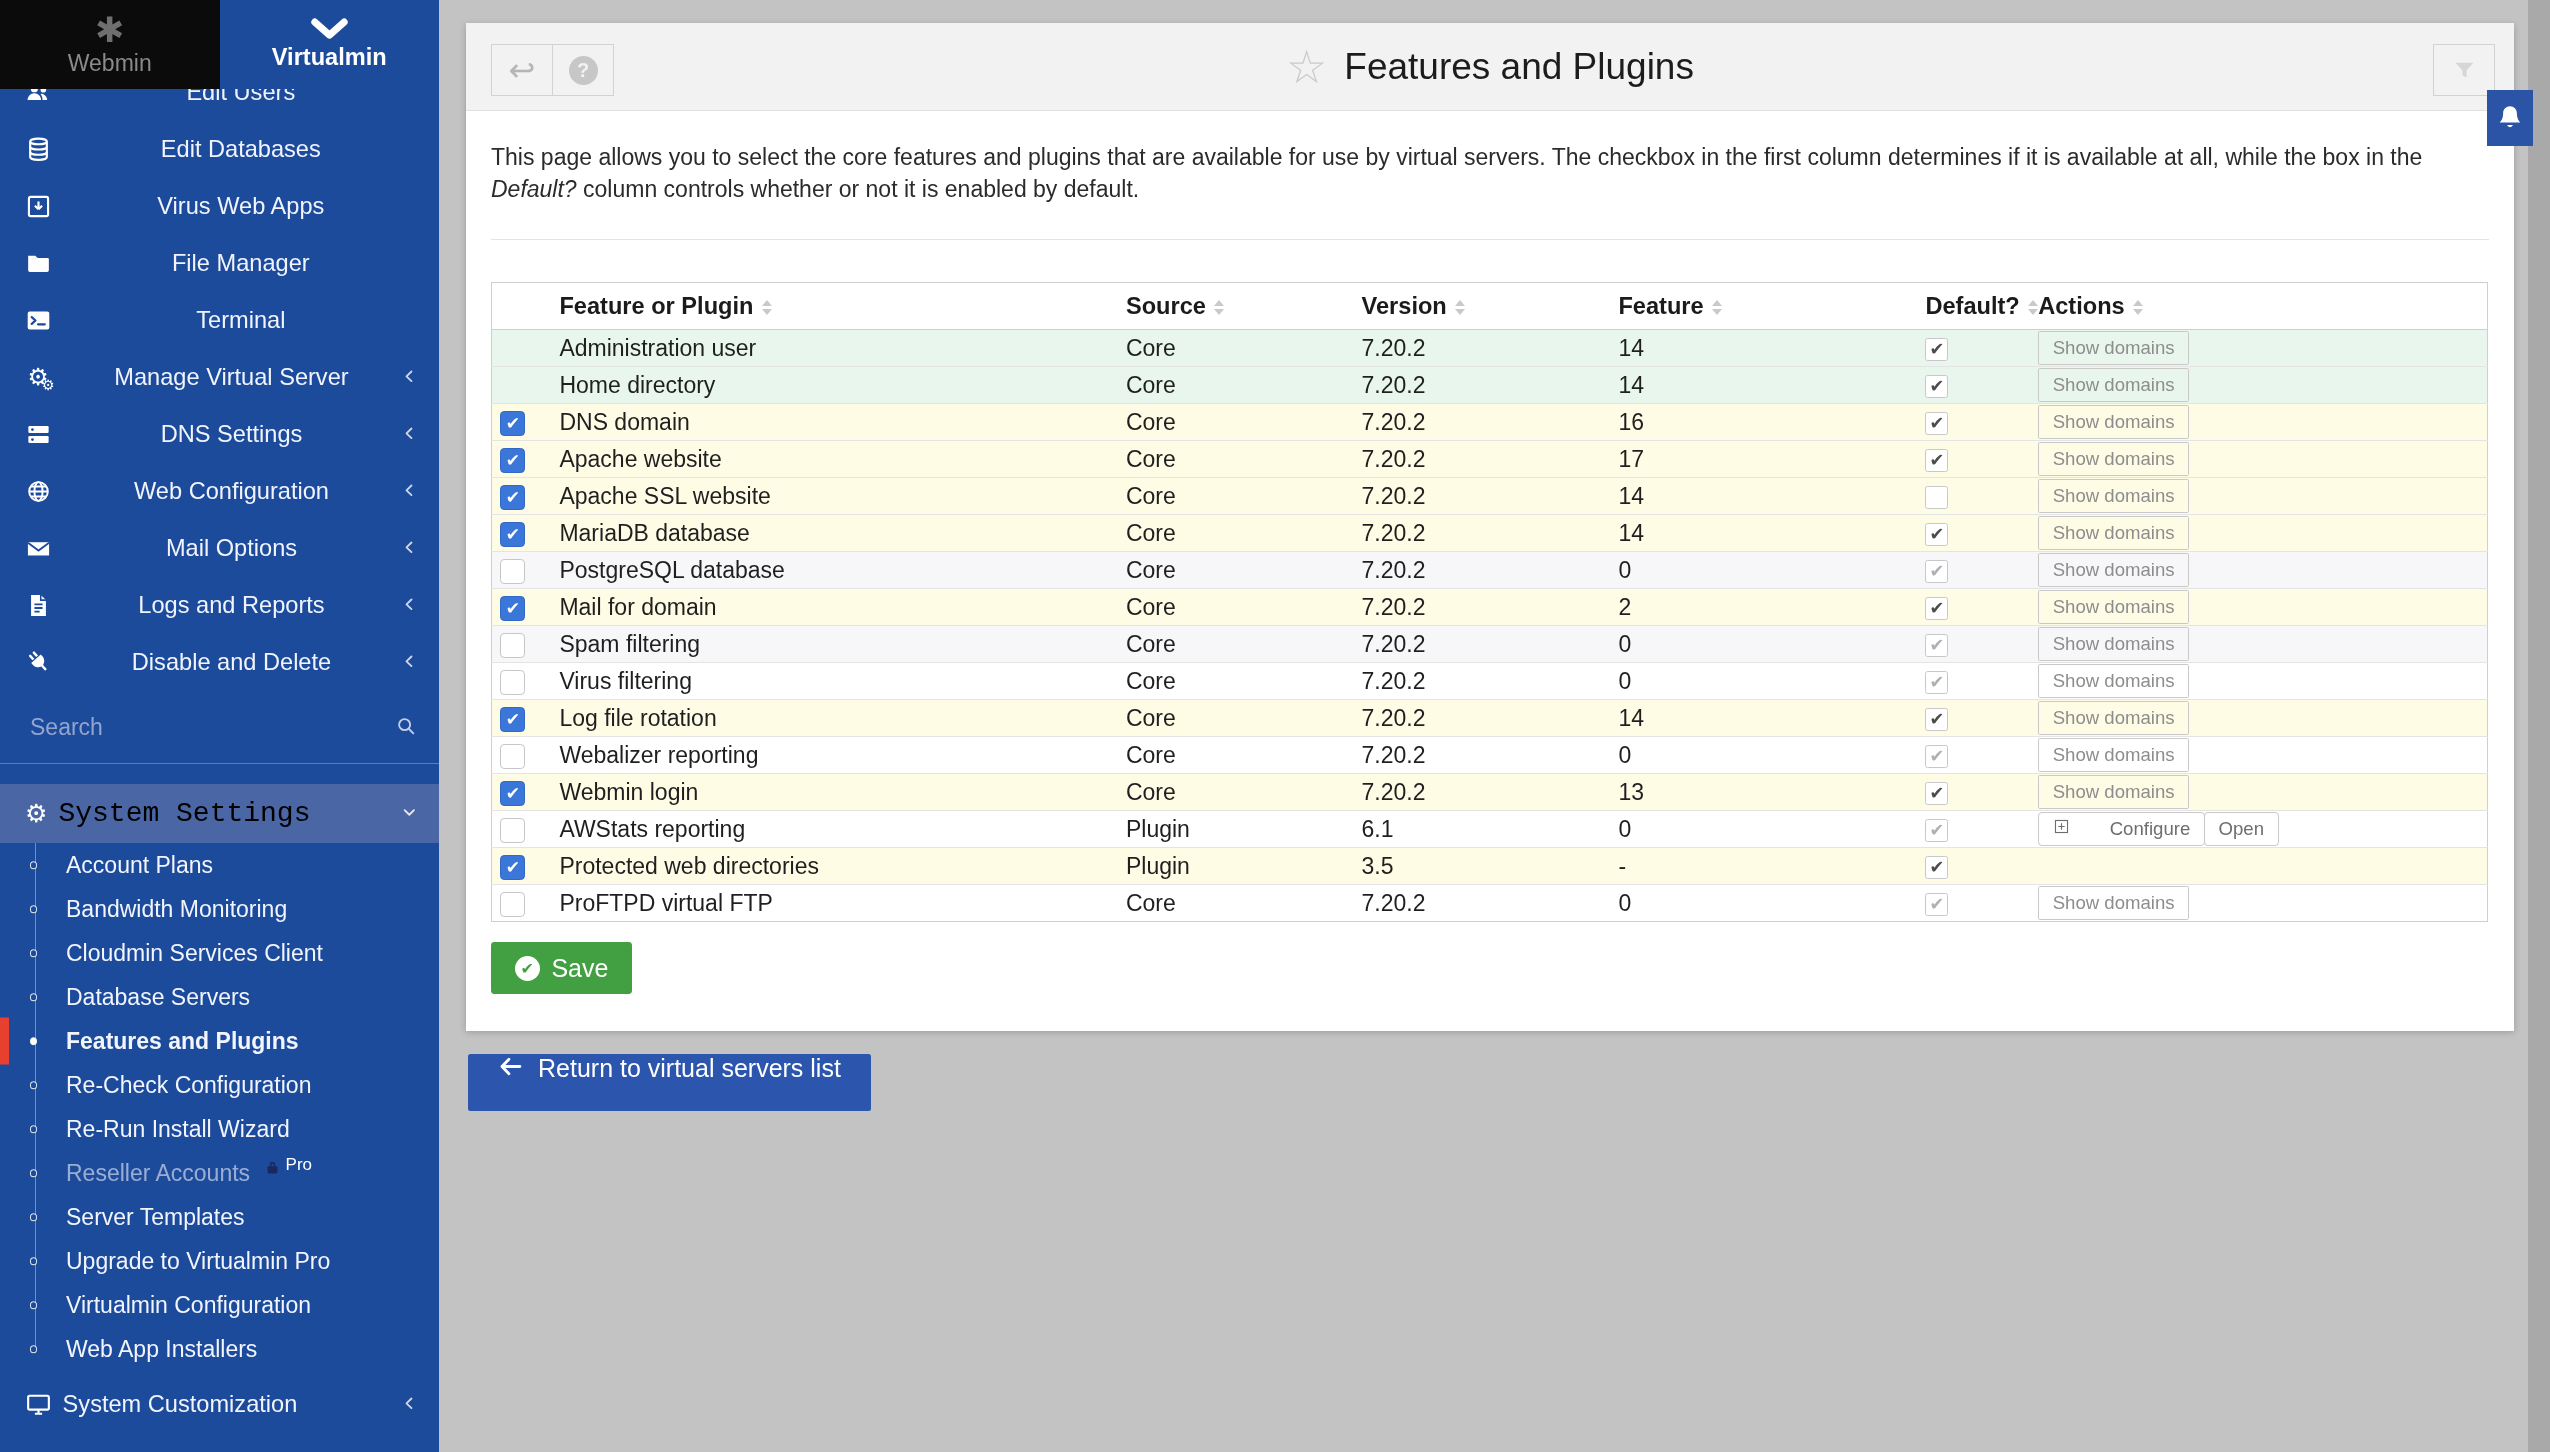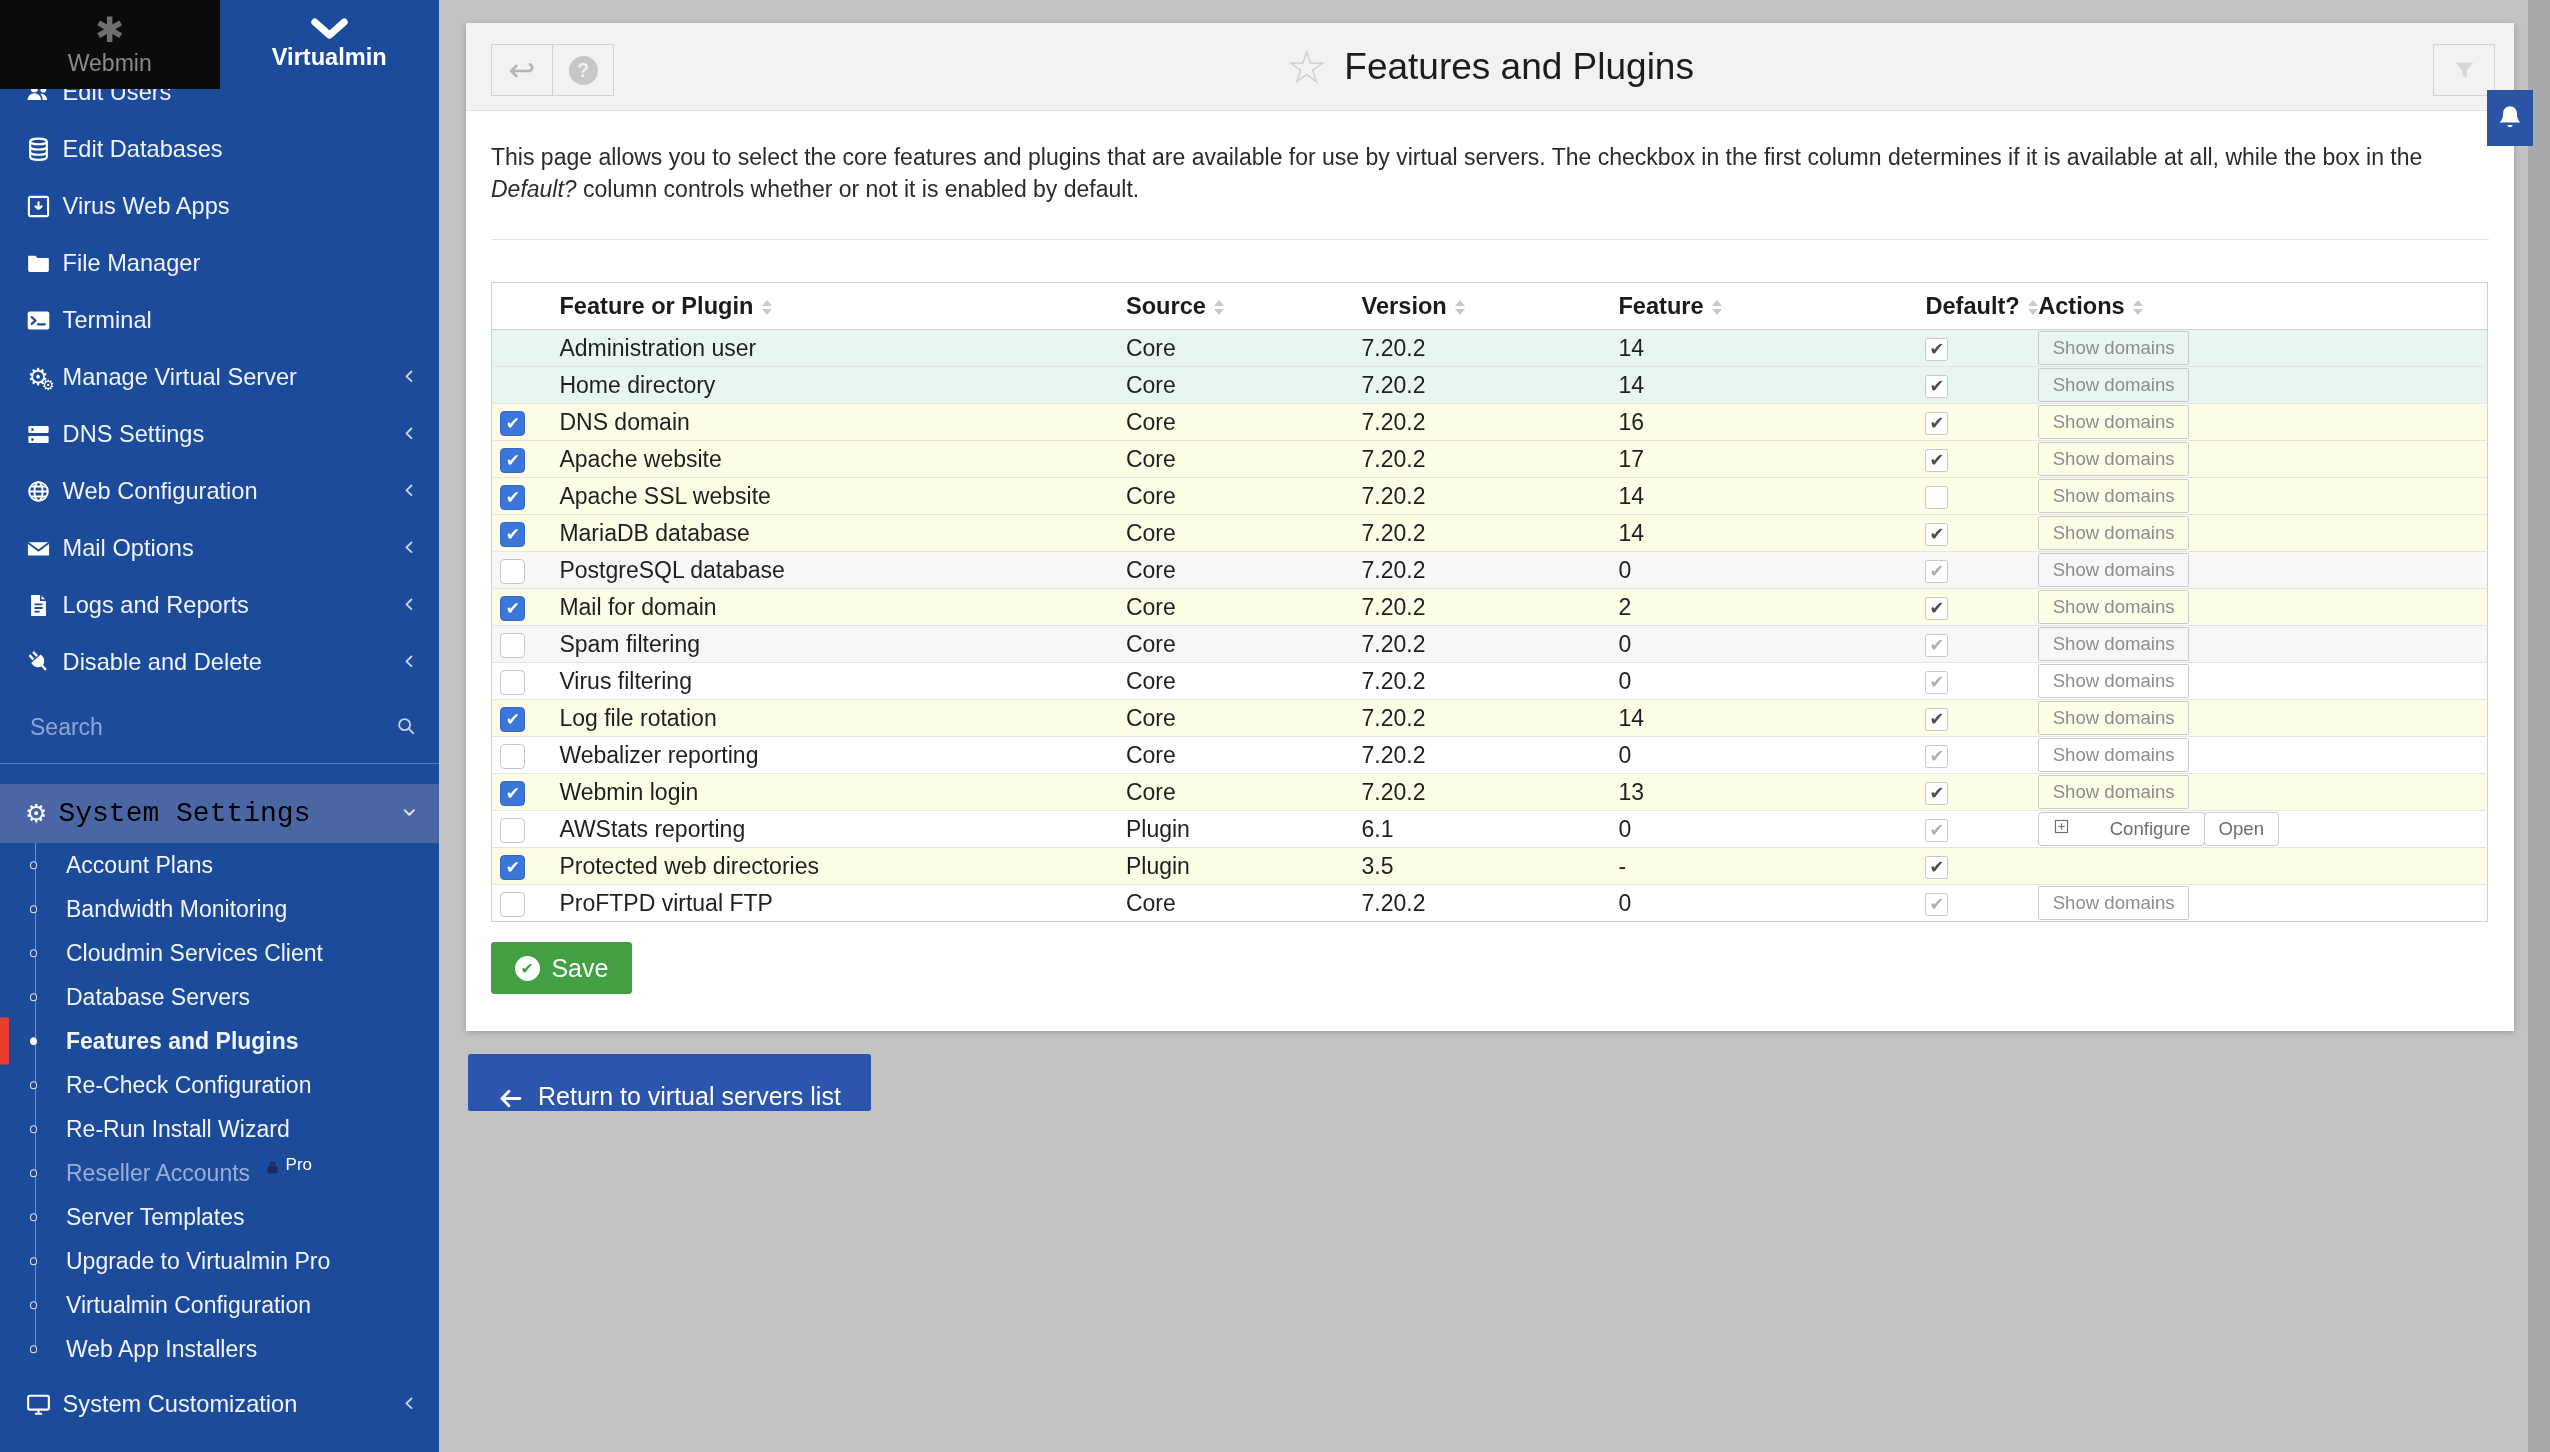--- a/index.html
+++ b/index.html
@@ -13,21 +13,21 @@
   .sidebar { position:absolute; left:0; top:0; width:439px; height:1452px; background:#1d4b9c; color:#eef2fb; overflow:hidden; z-index:3; }
   .tabs { display:flex; height:89px; position:relative; z-index:2; }
   .tab { width:50%; display:flex; flex-direction:column; align-items:center; justify-content:center; gap:3.4px; cursor:pointer; }
   .tab-webmin { background:#0b0b0b; color:#8a8a8a; }
   .tab-webmin .logo { font-size:35px; color:#6f6f6f; line-height:1; }
   .tab-webmin .tab-label { font-size:23px;text-align:right; }
   .tab-virtualmin { background:#1d4b9c; color:#fff; }
   .tab-virtualmin .tab-label { font-size:23.6px; font-weight:bold; }
   .tab-virtualmin svg { width:37px; height:22px; }
 
-  .nav { margin-top:-25px; position:relative; z-index:1; }
+  .nav { margin-top:-25px; position:relative; z-index:1;text-align:center; }
   .nav-item { height:57px; display:flex; align-items:center; padding:0 20px 0 23.6px; cursor:pointer; }
   .nav-icon { width:29px; height:29px; display:flex; align-items:center; justify-content:center; margin-right:10px; color:#fff; flex:none; }
   .nav-icon svg { width:27px; height:27px; }
   .nav-label { font-size:23.6px; color:#f1f4fc; flex:1; white-space:nowrap; }
   .nav-arrow { color:rgba(255,255,255,.78); flex:none; }
   .nav-arrow svg { width:18.6px; height:18.6px; }
   .gearpair { position:relative; display:inline-block; line-height:1; }
   .g-big { font-size:23.6px; }
   .g-small { font-size:14.3px; position:absolute; right:-5.9px; bottom:-2.5px; }
 
@@ -94,21 +94,21 @@
   .dcb-on { color:#4c4c4c; } .dcb-muted { color:#abb1b7; } .dcb-empty { color:transparent; }
 
   .btn-light { display:inline-flex; align-items:center; gap:6.7px; padding:5px 13.5px; border:0.8px solid #c9c9c9; border-radius:1.7px; color:#8d8d8d; font-size:18.6px; background:transparent; cursor:pointer; font-family:inherit; }
   .btn-group .btn-light { border-radius:4px; color:#6e6e6e;gap:40px; }
   .btn-group .btn-light + .btn-light { margin-left:-0.8px; }
   .cfg-icon svg { width:17px; height:17px; }
 
   .save-btn { display:inline-flex; align-items:center; gap:11.8px; height:52px; padding:0 23.6px; margin:20px 0 0 25px; background:#429f42; border:none; border-radius:3.4px; color:#fff; font-size:25px; font-family:inherit; cursor:pointer; }
   .savecheck { width:25px; height:25px; border-radius:50%; background:#fff; color:#429f42; font-size:16px; display:flex; align-items:center; justify-content:center; }
 
-  .return-btn { position:absolute; left:468px; top:1054px; height:57px; display:inline-flex; align-items:flex-end; gap:15px; padding:0 30px; background:#2c55ae; border:none; border-radius:2.5px; color:#fff; font-size:25px; font-family:inherit; cursor:pointer; z-index:2; }
+  .return-btn { position:absolute; left:468px; top:1054px; height:57px; display:inline-flex; align-items:flex-start; gap:15px; padding:0 30px; background:#2c55ae; border:none; border-radius:2.5px; color:#fff; font-size:25px; font-family:inherit; cursor:pointer; z-index:2; }
   .return-btn svg { width:25px; height:25px; }
 
   .edge-strip { position:absolute; right:0; top:0; width:22px; height:1452px; background:#a9a9a9; z-index:2; }
   .bell-btn { position:absolute; right:17px; top:90px; width:46px; height:56px; background:#2b54a7; border:none; display:flex; align-items:center; justify-content:center; cursor:pointer; color:#fff; z-index:4; }
   .bell-btn svg { width:30px; height:30px; }
 </style>
 </head>
 <body>
 
 <aside class="sidebar">

